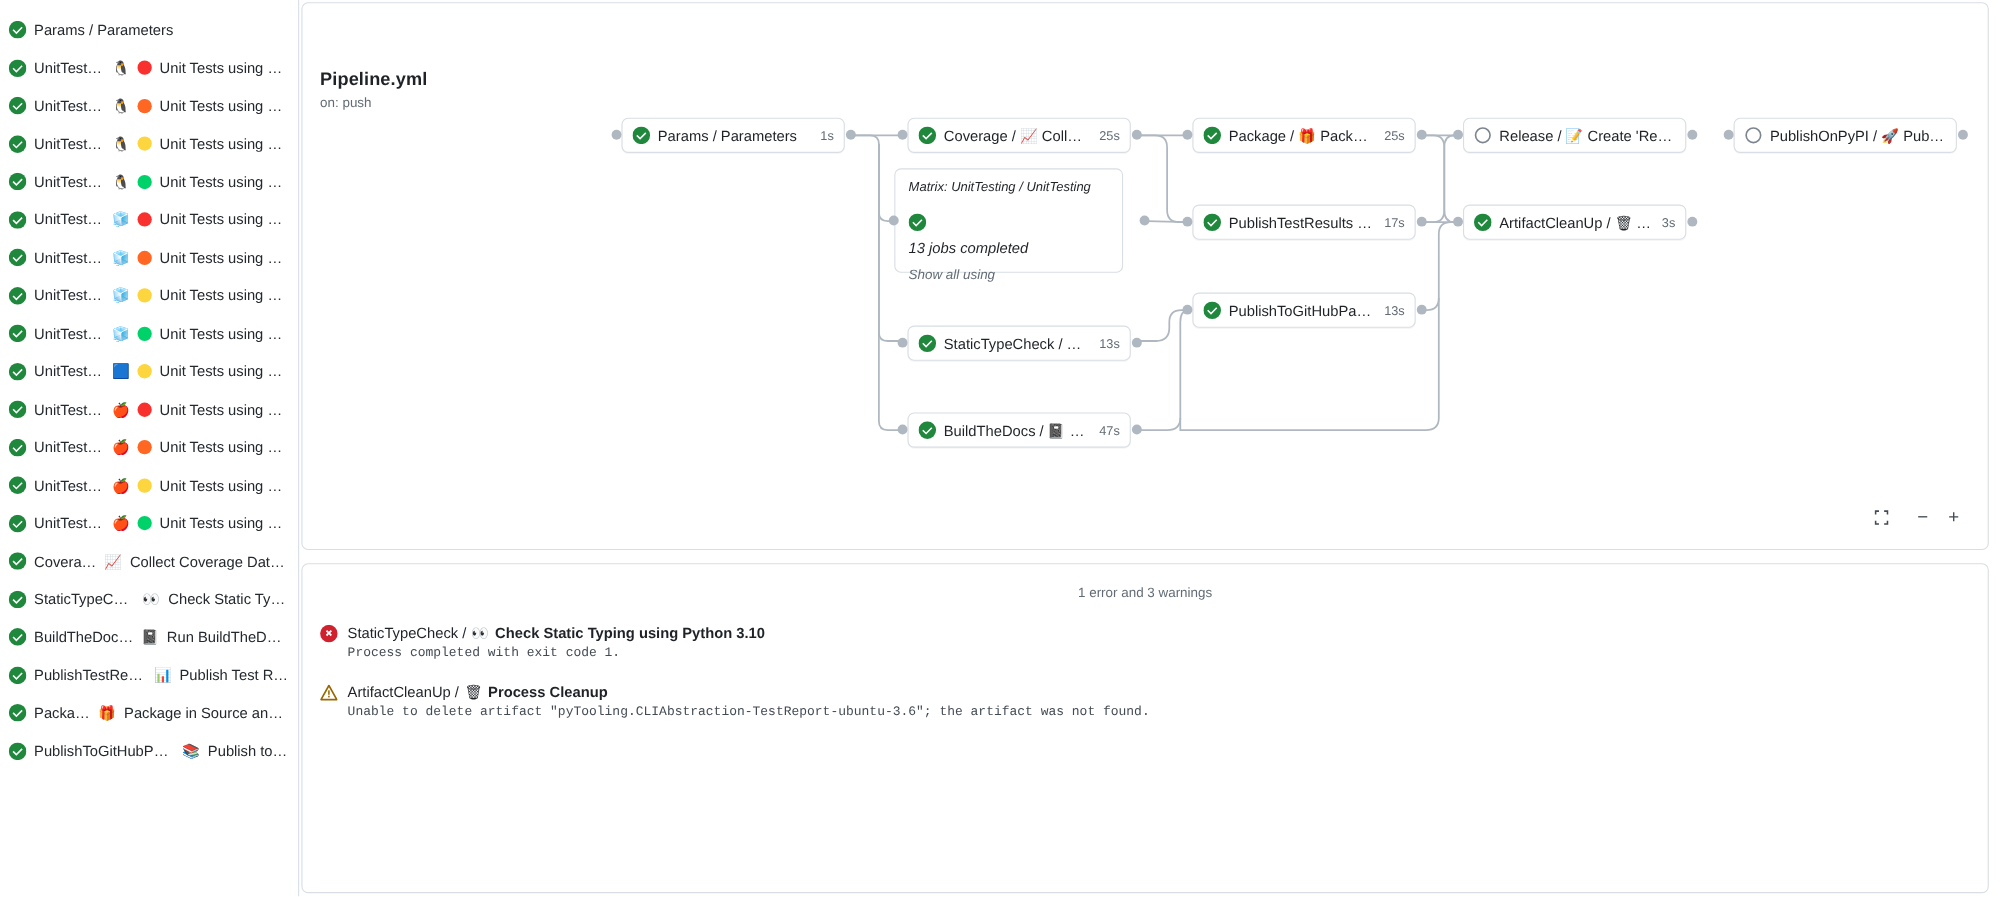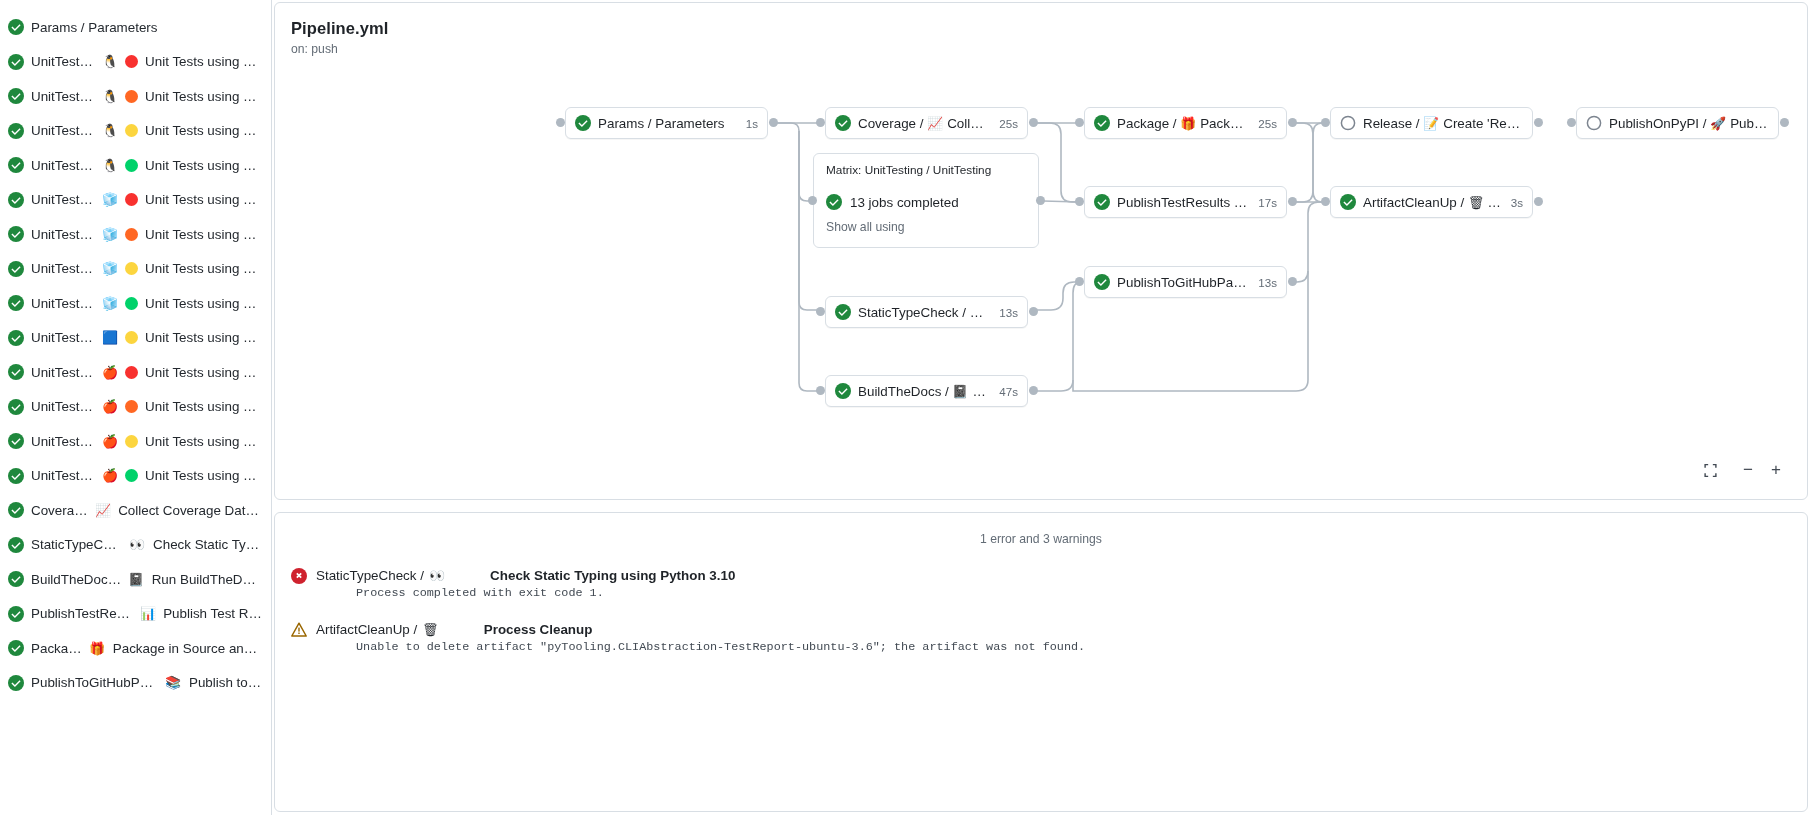--- a/index.html
+++ b/index.html
@@ -63,21 +63,21 @@
 
   
   #graph-panel {
     margin: 2px 0 0 2px;
     height: 498px;
     position: relative;
     background: #ffffff;
     overflow: hidden;
   }
   #graph-header { padding: 16px 0 0 16px; }
-  #graph-title { font-size: 16.5px; font-weight: 600; color: #1f2328; letter-spacing: .1px;}
+  #graph-title { font-size: 16.5px; font-weight: 600; color: #1f2328; letter-spacing: .1px; margin-top: 44px;}
   #graph-sub { font-size: 12.2px; color: #636c76; margin-top: 4px; }
 
   #canvas { position: absolute; inset: 0; }
   #edges { position: absolute; left:0; top:0; }
 
   .node {
     position: absolute;
     height: 32px;
     background: #ffffff;
     border: 1px solid #d8dee4;
@@ -97,21 +97,21 @@
   .node .dur { font-size: 11.6px; color: #636c76; flex: 0 0 auto; margin-left: 2px;}
 
   .matrix-box {
     position: absolute;
     border: 1px solid #d8dee4;
     border-radius: 6px;
     background: #ffffff;
     padding: 9px 12px 10px 12px;
   }
   .matrix-title { font-size: 11.8px; color: #1f2328; font-weight: 400; }
-  .matrix-row { display: flex; align-items: center; gap: 8px; margin-top: 17px; font-size: 13.4px; color:#1f2328;}
+  .matrix-row { display: flex; gap: 8px; margin-top: 17px; font-size: 13.4px; color:#1f2328;flex-direction:column;}
   .matrix-link { font-size: 12.2px; color: #636c76; margin-top: 10px; cursor: pointer; }
 
   .port {
     position: absolute;
     width: 9px; height: 9px; border-radius: 50%;
     background: #afb8c1;
   }
 
   
   #zoom-controls {
@@ -130,25 +130,24 @@
     margin: 12px 0 0 2px;
     height: 300px;
     padding: 14px 16px 0 16px;
     overflow: hidden;
   }
   #ann-title { font-size: 15.5px; font-weight: 600; color: #1f2328; }
   #ann-sub { font-size: 12.2px; color: #636c76; margin-top: 5px; text-align: center; }
   .ann-item { display: flex; gap: 9px; margin-top: 22px; }
   .ann-body { display: flex; flex-direction: column; }
   .ann-head { font-size: 13.4px; color: #1f2328; display:flex; align-items:center; gap:5px; }
-  .ann-head b { font-weight: 600; margin-left: 40px; }
+  .ann-head b { font-weight: 600; }
   .ann-msg {
     font-size: 11.8px; color: #424a53; margin-top: 3px;
     font-family: "Liberation Mono", monospace;
-    margin-left: 40px;
   }
 </style>
 </head>
 <body>
 
 <div id="app">
 
   <div id="sidebar">
       <div class="side-item">
         <span class="ic">
@@ -535,21 +534,21 @@
               <svg width="16" height="16" viewBox="0 0 16 16">
                 <circle cx="8" cy="8" r="8" fill="#1f883d"></circle>
                 <path d="M11.6 5.3 6.9 10.1 4.4 7.6l-1 1 3.5 3.5 5.7-5.8z" fill="#fff"></path>
               </svg>
             </span>
             <span class="ntext">BuildTheDocs / <span class="emo">📓</span> Run Buil...</span>
             <span class="dur">47s</span>
           </div>
           <div class="port" style="left: 541px; top: 383px;"></div>
           <div class="port" style="left: 754px; top: 383px;"></div>
-          <div class="matrix-box" style="left: 538px; top: 150px; width: 226px; height: 95px;">
+          <div class="matrix-box" style="left: 538px; top: 150px; width: 208px; height: 95px; font-style: italic;">
             <div class="matrix-title">Matrix: UnitTesting / UnitTesting</div>
             <div class="matrix-row">
               <span class="ic">
                 <svg width="16" height="16" viewBox="0 0 16 16">
                   <circle cx="8" cy="8" r="8" fill="#1f883d"></circle>
                   <path d="M11.6 5.3 6.9 10.1 4.4 7.6l-1 1 3.5 3.5 5.7-5.8z" fill="#fff"></path>
                 </svg>
               </span>
               <span>13 jobs completed</span>
             </div>

